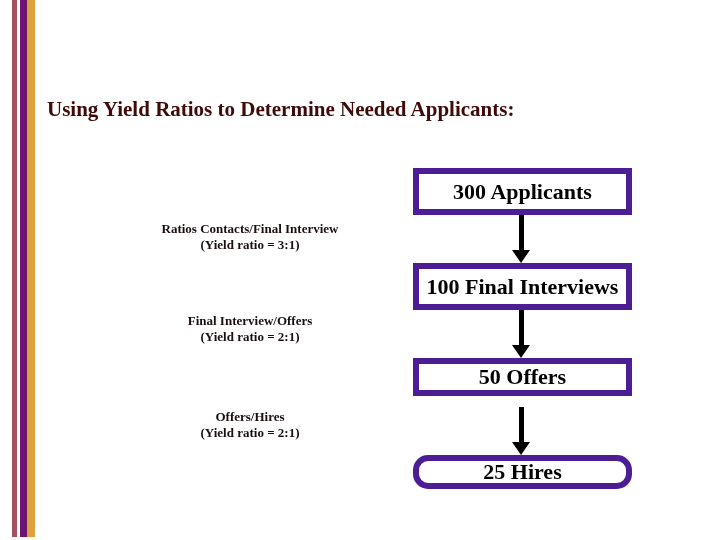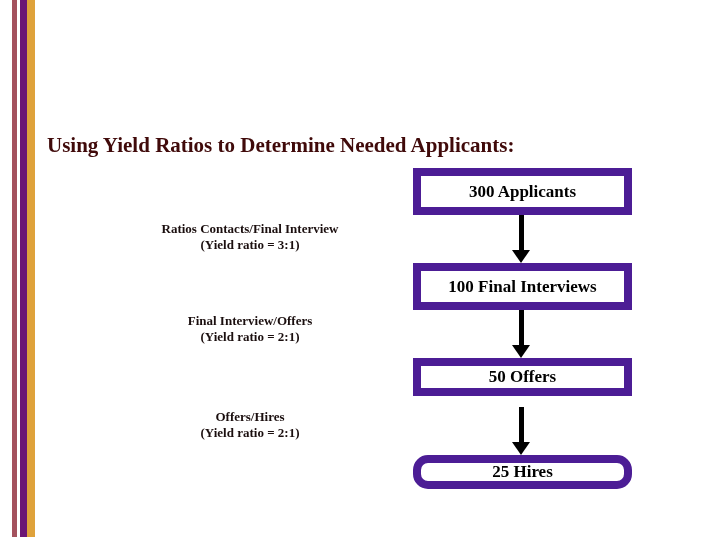--- a/index.html
+++ b/index.html
@@ -28,30 +28,30 @@
   .header-title{
     position:absolute;left:85px;top:0;height:77px;
     display:flex;align-items:center;
     font-size:26px;font-weight:bold;color:#000;
     letter-spacing:0.5px;white-space:nowrap;
   }
 
   .subtitle{
     position:absolute;left:47px;top:97px;
     font-size:21px;font-weight:bold;color:#400A0A;
-    white-space:nowrap;z-index:3;margin-top:36px;
+    white-space:nowrap;z-index:3;
   }
 
   
   .flow-box{
     position:absolute;left:413px;width:219px;
-    background:#ffffff;border:8px solid #4c1d95;
+    background:#ffffff;border:6px solid #4c1d95;
     box-sizing:border-box;
     display:flex;align-items:center;justify-content:center;
-    font-size:17px;font-weight:bold;color:#000;
+    font-size:22px;font-weight:bold;color:#000;
     z-index:3;text-align:center;
   }
   .box-1{top:168px;height:47px;}
   .box-2{top:263px;height:47px;}
   .box-3{top:358px;height:38px;}
   .box-4{top:455px;height:34px;border-radius:15px;}
 
   
   .down-arrow{
     position:absolute;left:511px;width:20px;

